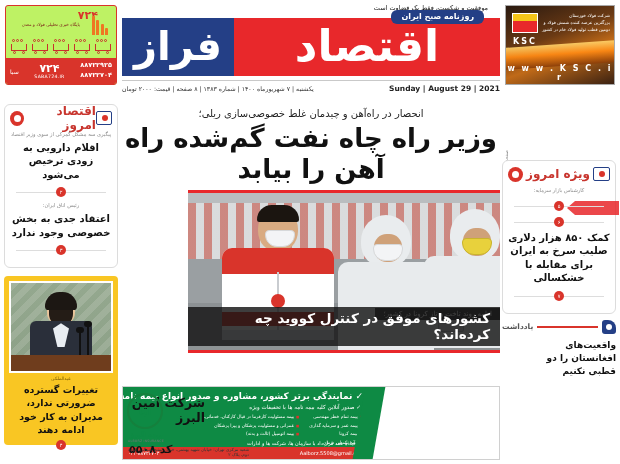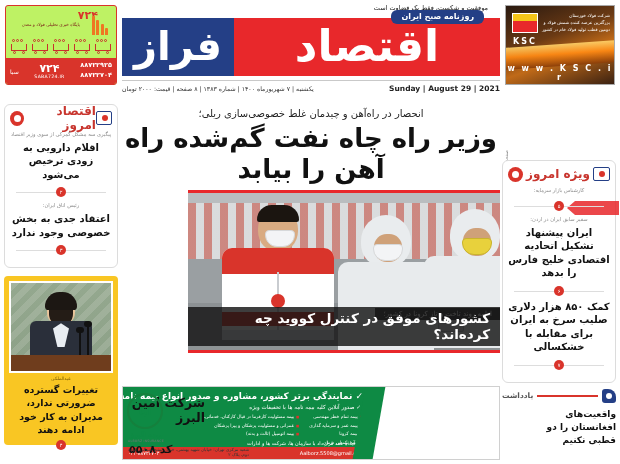--- a/index.html
+++ b/index.html
@@ -497,24 +497,20 @@
 
       <div>
         <div class="kicker">کارشناس بازار سرمایه:</div>
       </div>
       <div class="strike"></div>
 
       <div class="divider">
         <div class="dot">۵</div>
       </div>
 
-      <div>
-        <div class="kicker">سفیر سابق ایران در اردن:</div>
-        <div class="hl-sm">ایران پیشنهاد تشکیل اتحادیه اقتصادی خلیج فارس را بدهد</div>
-      </div>
 
       <div class="divider">
         <div class="dot">۶</div>
       </div>
 
       <div>
         <div class="hl-sm">کمک ۸۵۰ هزار دلاری صلیب سرخ به ایران برای مقابله با خشکسالی</div>
       </div>
 
       <div class="divider">

